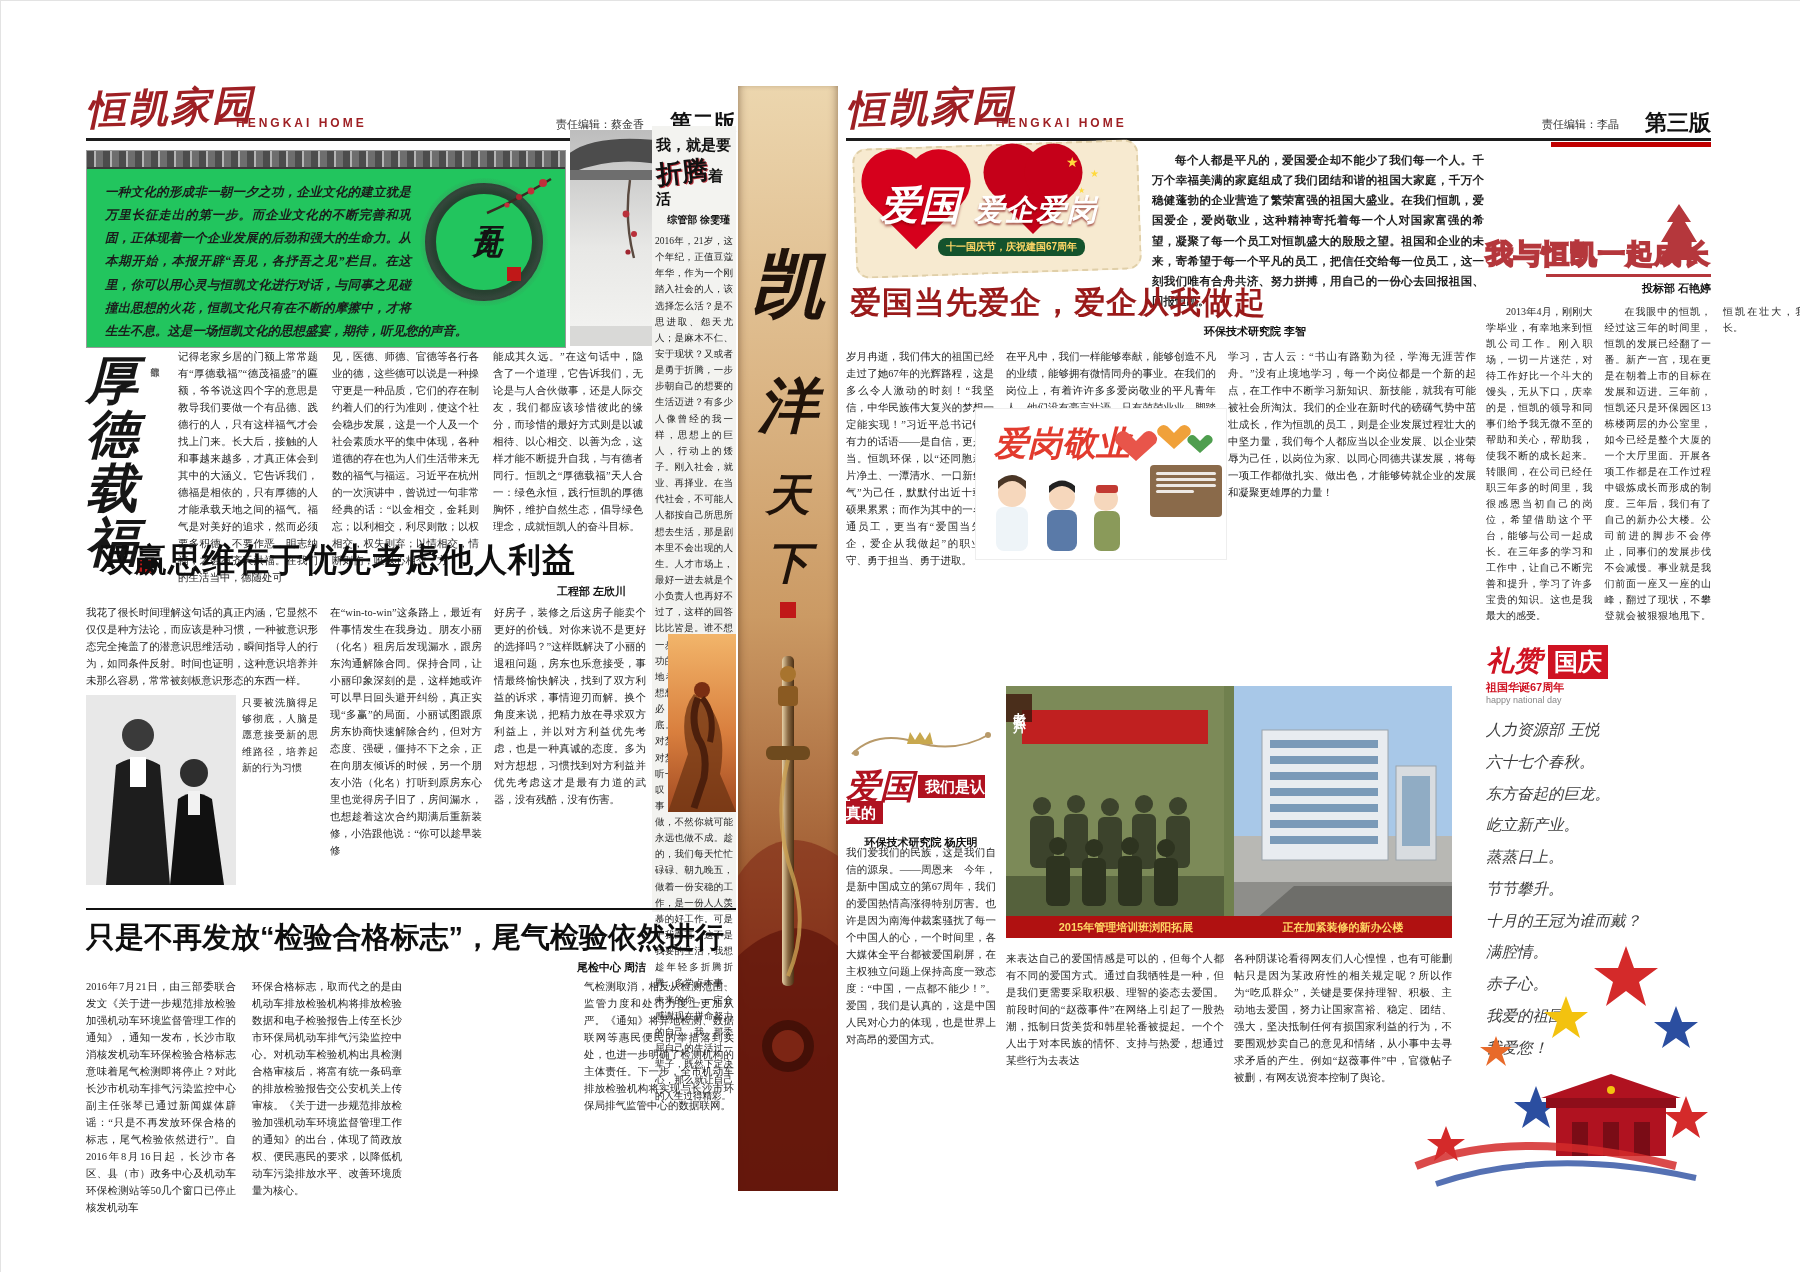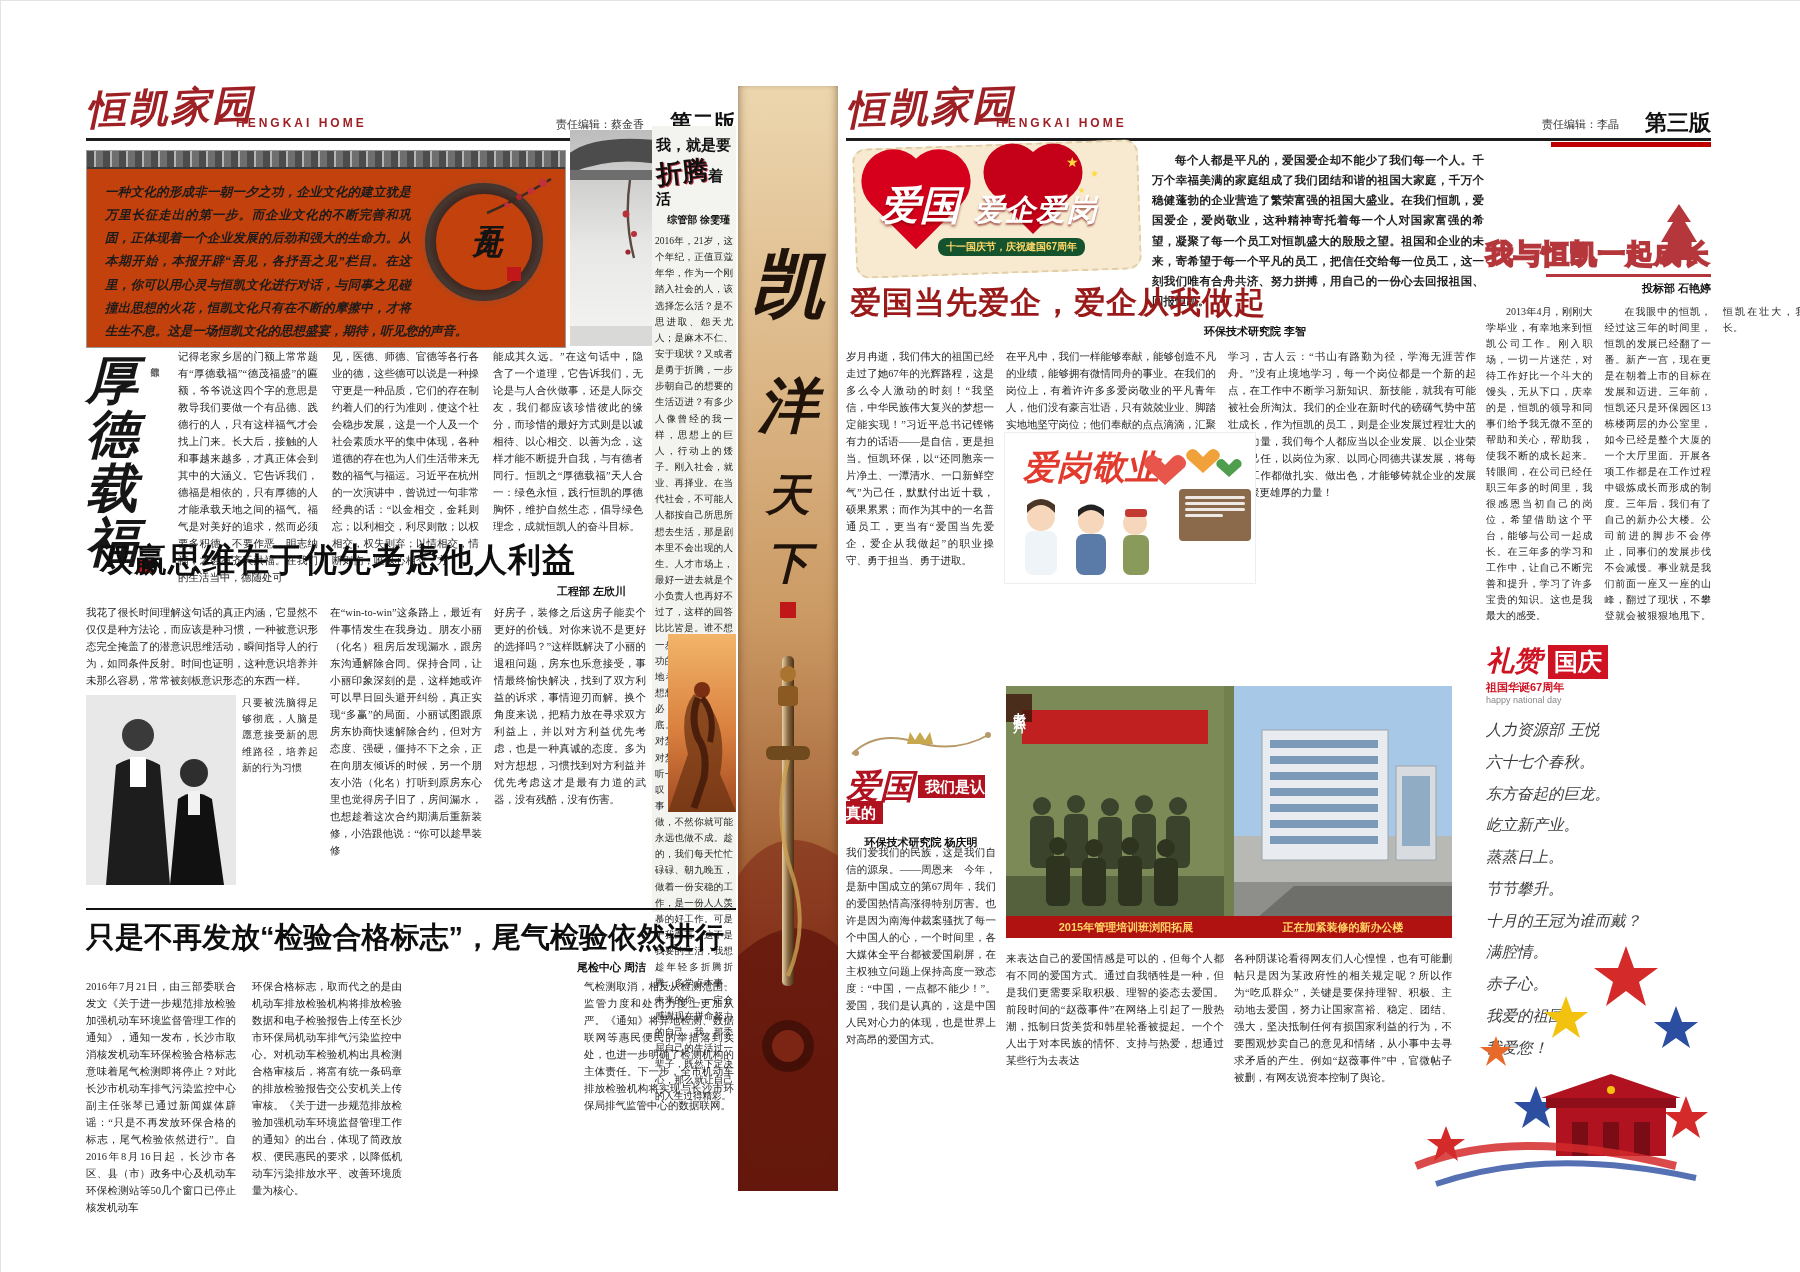--- a/index.html
+++ b/index.html
@@ -21,21 +21,21 @@
   .rule-black{position:absolute;top:52px;left:0;right:0;height:3px;background:#1c1c1c;}
   .rule-red{position:absolute;top:56px;right:0;width:160px;height:5px;background:#c00000;}
 
   
   .btxt{font-size:10.5px;line-height:1.62;text-align:justify;color:#1f1f1f;}
   .btxt p{margin:0;text-indent:2em;}
   .byline{font-size:11px;font-weight:bold;color:#111;font-family:"Liberation Sans",sans-serif;text-align:right;}
   .hl{font-family:"Liberation Sans",sans-serif;font-weight:bold;color:#0e0e0e;}
 
   
-  .intro-box{position:absolute;left:0;top:64px;width:478px;height:196px;border:1px solid #9a9a9a;background:#c2410c;}
+  .intro-box{position:absolute;left:0;top:64px;width:478px;height:196px;border:1px solid #9a9a9a;background:#22c55e;}
   .intro-tiles{height:16px;background:repeating-linear-gradient(90deg,#4c4c4c 0 7px,#b5b5b5 7px 9px,#6e6e6e 9px 16px);
                border-bottom:2px solid #3a3a3a;}
   .intro-text{padding:12px 16px 8px 18px;font-size:12.5px;font-weight:bold;line-height:1.85;text-align:justify;
               font-style:italic;color:#1b1b1b;}
   .ink-circle{float:right;width:128px;height:118px;margin:0 0 4px 10px;position:relative;}
   .ink-ring{position:absolute;right:6px;top:2px;width:96px;height:96px;border-radius:50%;
             border:11px solid rgba(40,40,40,.85);filter:blur(.4px);}
   .ink-ring:after{content:"";position:absolute;inset:-16px;border-radius:50%;
             background:radial-gradient(circle,transparent 55%,rgba(90,90,90,.25) 62%,transparent 72%);}
   .wujian{position:absolute;right:34px;top:20px;writing-mode:vertical-rl;font-size:30px;font-weight:bold;
@@ -278,21 +278,21 @@
       </div>
     </div>
 
     <div class="abs hl aiguo-title" style="left:4px;top:196px;width:470px;">爱国当先爱企，爱企从我做起</div>
     <div class="abs byline" style="left:240px;top:238px;width:220px;">环保技术研究院 李智</div>
 
     <div class="abs btxt" style="left:0;top:262px;width:148px;height:330px;">岁月冉逝，我们伟大的祖国已经走过了她67年的光辉路程，这是多么令人激动的时刻！“我坚信，中华民族伟大复兴的梦想一定能实现！”习近平总书记铿锵有力的话语——是自信，更是担当。恒凯环保，以“还同胞亲一片净土、一潭清水、一口新鲜空气”为己任，默默付出近十载，硕果累累；而作为其中的一名普通员工，更当有“爱国当先爱企，爱企从我做起”的职业操守、勇于担当、勇于进取。</div>
     <div class="abs btxt" style="left:160px;top:262px;width:210px;height:84px;">在平凡中，我们一样能够奉献，能够创造不凡的业绩，能够拥有微情同舟的事业。在我们的岗位上，有着许许多多爱岗敬业的平凡青年人，他们没有豪言壮语，只有兢兢业业、脚踏实地地坚守岗位；他们奉献的点点滴滴，汇聚成了企业发展的正能量，这就是平凡中的伟大。责任，在平凡的岗位上，除了多想多些钻研的同时，还要学会负责任——一个全心全意奉献的行为，那就是爱岗敬业的实际行动，是无怨无悔付出的心血和汗水。</div>
     <div class="abs btxt" style="left:382px;top:262px;width:248px;height:330px;">学习，古人云：“书山有路勤为径，学海无涯苦作舟。”没有止境地学习，每一个岗位都是一个新的起点，在工作中不断学习新知识、新技能，就我有可能被社会所淘汰。我们的企业在新时代的磅礴气势中茁壮成长，作为恒凯的员工，则是企业发展过程壮大的中坚力量，我们每个人都应当以企业发展、以企业荣辱为己任，以岗位为家、以同心同德共谋发展，将每一项工作都做扎实、做出色，才能够铸就企业的发展和凝聚更雄厚的力量！</div>
 
-    <div class="cartoon" style="left:158px;top:322px;width:250px;height:150px;margin-top:24px;">
+    <div class="cartoon" style="left:129px;top:322px;width:250px;height:150px;">
       <div class="cg-word abs" style="left:18px;top:12px;">
         <span style="color:#e23b2e;">爱岗敬业</span>
       </div>
       <svg class="abs" style="left:120px;top:6px;" width="120" height="60">
         <path d="M20,20 l8,-8 a8,8 0 0 1 12,10 l-20,18 l-20,-18 a8,8 0 0 1 12,-10 Z" fill="#e8554a" transform="translate(20,6)"></path>
         <path d="M20,20 l8,-8 a8,8 0 0 1 12,10 l-20,18 l-20,-18 a8,8 0 0 1 12,-10 Z" fill="#f0a13a" transform="translate(62,2) scale(.8)"></path>
         <path d="M20,20 l8,-8 a8,8 0 0 1 12,10 l-20,18 l-20,-18 a8,8 0 0 1 12,-10 Z" fill="#4e9e4e" transform="translate(92,14) scale(.6)"></path>
       </svg>
       <svg class="abs" style="left:8px;bottom:4px;" width="150" height="86">
         <circle cx="28" cy="24" r="14" fill="#f6d7bc"></circle>

